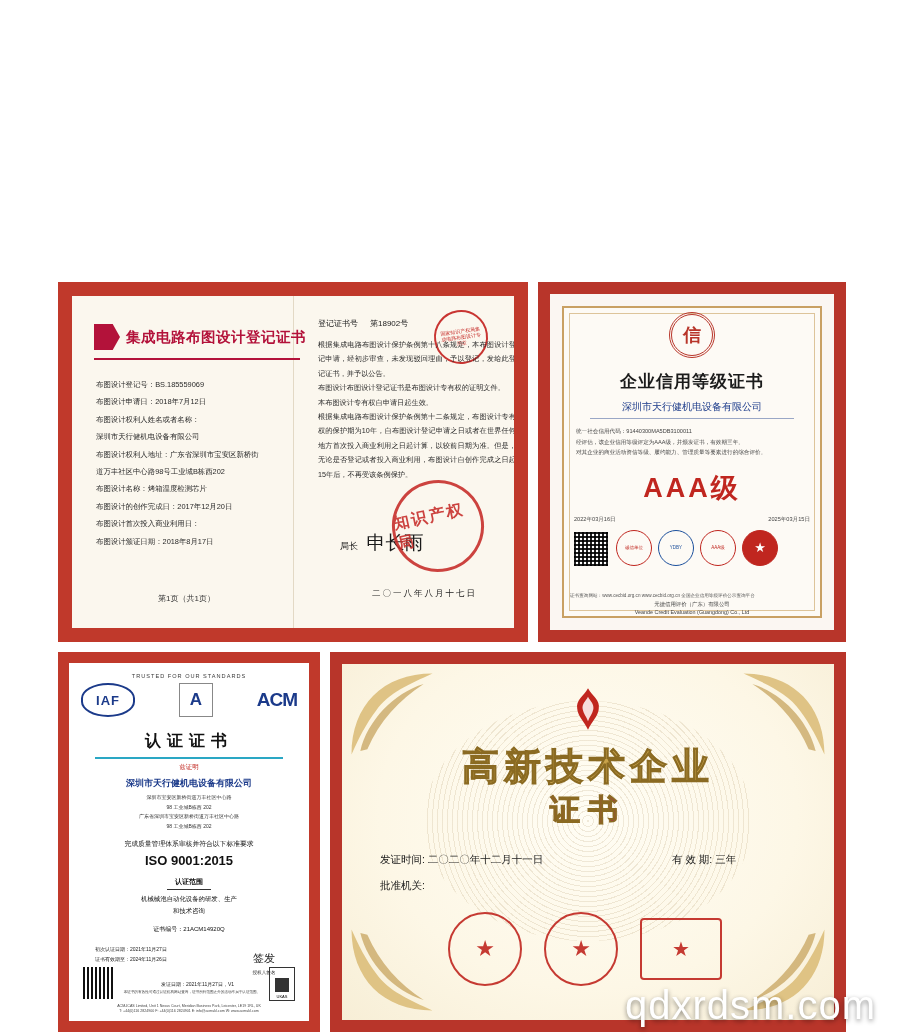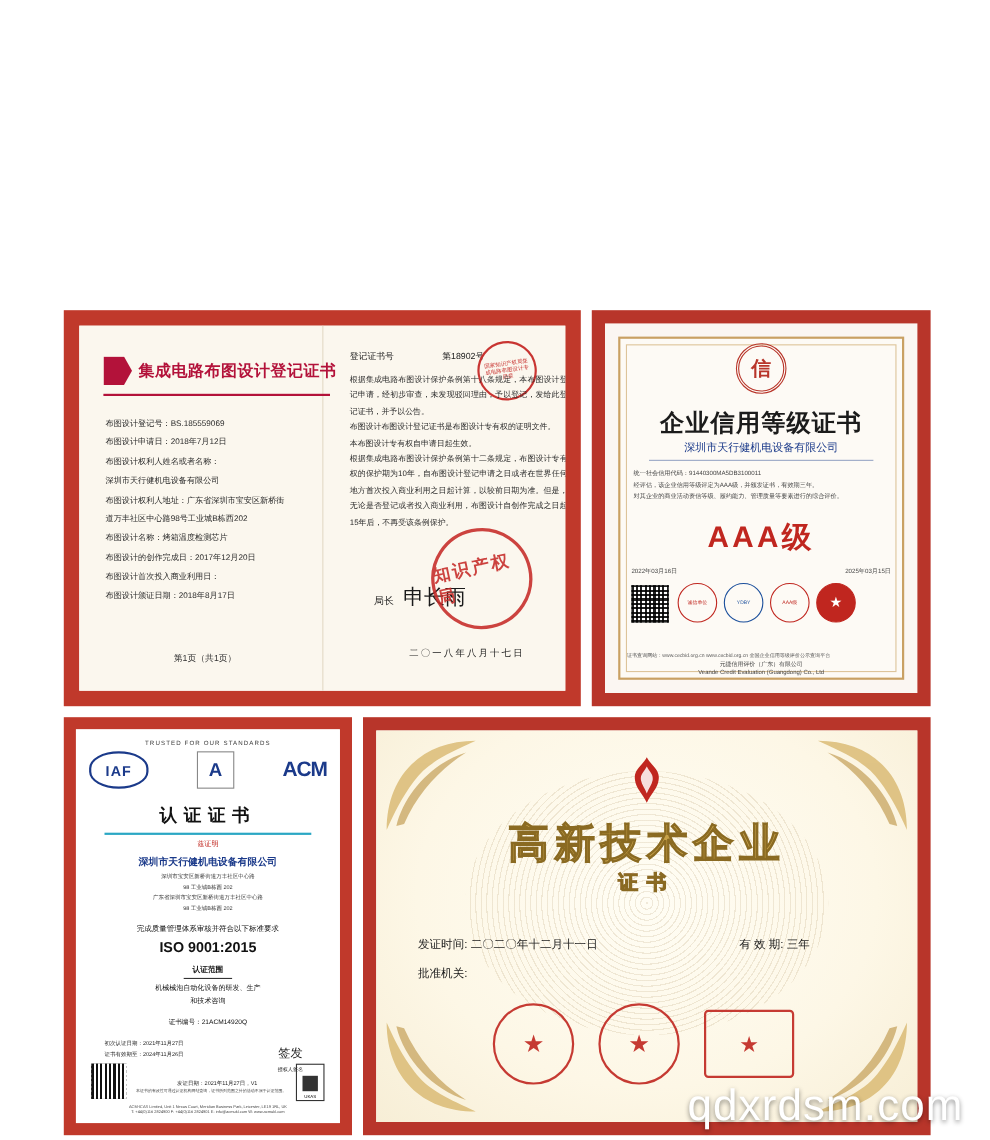--- a/index.html
+++ b/index.html
@@ -67,21 +67,21 @@
   .c1 .title-wrap { position: absolute; top: 28px; left: 22px; width: 200px; display: flex; align-items: center; gap: 6px;}
   .c1 .logo-d {
     width: 26px; height: 26px; flex: none;
     background: #b3123a;
     clip-path: polygon(0 0, 72% 0, 100% 50%, 72% 100%, 0 100%);
   }
   .c1 .t1 { font-size: 14.5px; font-weight: bold; color: #b3123a; white-space: nowrap; letter-spacing: .5px;}
   .c1 .rule { position: absolute; left: 22px; top: 62px; width: 206px; height: 2px; background: #b3123a; }
   .c1 .leftcol { position: absolute; left: 24px; top: 80px; width: 204px; font-size: 7.4px; color: #2a2a2a; line-height: 2.35; }
   .c1 .rightcol { position: absolute; left: 246px; top: 42px; width: 198px; font-size: 7.2px; color: #2a2a2a; line-height: 2.0; text-align: justify;}
-  .c1 .regno { position: absolute; left: 246px; top: 22px; width: 200px; font-size: 8px; color: #222; display:flex; gap:44px;}
+  .c1 .regno { position: absolute; left: 246px; top: 22px; width: 200px; font-size: 8px; color: #222; display:flex; gap:12px;}
   .c1 .stamp-top {
     position: absolute; right: 26px; top: 14px; width: 54px; height: 54px; border-radius: 50%;
     border: 2px solid #c62b28; color:#c62b28; font-size: 5px; line-height:1.25; text-align:center;
     display:flex; align-items:center; justify-content:center; padding: 5px; transform: rotate(-8deg);
     opacity: .95;
   }
   .c1 .stamp-big {
     position: absolute; right: 30px; bottom: 56px; width: 92px; height: 92px; border-radius: 50%;
     border: 3px solid #c62b28; color: #c62b28; display:flex; align-items:center; justify-content:center;
     font-size: 16px; font-weight: bold; letter-spacing: 2px; transform: rotate(-12deg); opacity: .88;
@@ -92,21 +92,21 @@
   .c1 .pageno { position: absolute; left: 86px; bottom: 24px; font-size: 8px; color:#333; }
 
   
   .c2 .sheet { position: absolute; inset: 12px; background: #fdfaf5; border: 2px solid #c9a063; }
   .c2 .sheet:after { content:""; position:absolute; inset: 5px; border: 1px solid #ddc49a; }
   .c2 .crest {
     position: absolute; top: 18px; left: 50%; transform: translateX(-50%);
     width: 46px; height: 46px; border-radius: 50%; border: 3px double #b8352a;
     display:flex; align-items:center; justify-content:center; color:#b8352a; font-size: 18px; font-weight: bold;
   }
-  .c2 .t { position:absolute; top: 76px; left:0; right:0; text-align:center; font-size: 22px; font-weight:bold; color:#1b1b1b; letter-spacing: 1px;}
+  .c2 .t { position:absolute; top: 76px; left:0; right:0; text-align:center; font-size: 17px; font-weight:bold; color:#1b1b1b; letter-spacing: 1px;}
   .c2 .company { position:absolute; top: 106px; left:0; right:0; text-align:center; font-size: 10px; color:#1b3a8a; }
   .c2 .uline { position:absolute; top: 124px; left: 40px; right: 40px; height:1px; background:#9aa7c6;}
   .c2 .meta { position:absolute; top: 132px; left: 26px; right: 26px; font-size: 5.6px; color:#444; line-height:1.9;}
   .c2 .aaa { position:absolute; top: 176px; left:0; right:0; text-align:center; font-size: 27px; font-weight:bold; color:#c0261f; letter-spacing: 3px;}
   .c2 .dates { position:absolute; top: 222px; left: 24px; right: 24px; display:flex; justify-content:space-between; font-size:5.6px; color:#444;}
   .c2 .qr { position:absolute; top: 238px; left: 24px; width: 34px; height: 34px; background:
       repeating-linear-gradient(90deg,#222 0 2px,#fff 2px 4px),
       repeating-linear-gradient(0deg,#222 0 2px,transparent 2px 4px);
       background-blend-mode: multiply; }
   .c2 .badges { position:absolute; top: 236px; left: 66px; right: 20px; display:flex; gap:6px; align-items:flex-start;}
@@ -171,21 +171,21 @@
   .c4 .flame { position:absolute; top: 22px; left: 50%; transform: translateX(-50%); width: 46px; height: 46px; }
   .c4 .t1 {
     position:absolute; top: 78px; left:0; right:0; text-align:center;
     font-size: 37px; font-weight: bold; letter-spacing: 5px;
     color:#c8a24a;
     -webkit-text-stroke: 1px #8a6a22;
     font-family:"Liberation Serif", serif;
   }
   .c4 .t2 {
     position:absolute; top: 126px; left:0; right:0; text-align:center;
-    font-size: 18px; font-weight: bold; letter-spacing: 8px;
+    font-size: 30px; font-weight: bold; letter-spacing: 8px;
     color:#be185d; -webkit-text-stroke: 1px #8a6a22;
     font-family:"Liberation Serif", serif;
   }
   .c4 .fields { position:absolute; top: 182px; left: 38px; right: 28px; font-size: 10.5px; color:#1b1b1b; line-height: 2.5;}
   .c4 .fr { display:flex; }
   .c4 .fl { width: 292px; }
   .c4 .stamps { position:absolute; bottom: 34px; left: 106px; right: 36px; display:flex; gap: 22px; align-items:center;}
   .c4 .rstamp { width: 74px; height: 74px; border-radius:50%; border: 2.5px solid #c0261f; color:#c0261f;
     display:flex; align-items:center; justify-content:center; font-size: 22px; opacity:.9;}
   .c4 .rstamp.sq { border-radius: 4px; width: 82px; height: 62px; font-size: 20px;}

